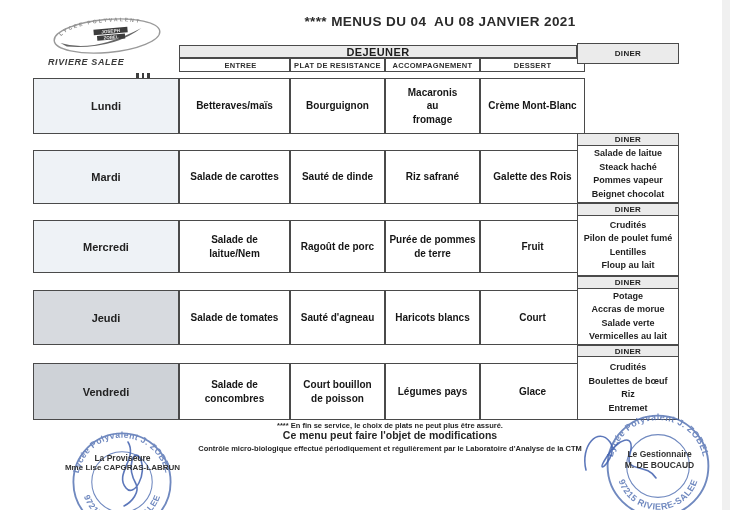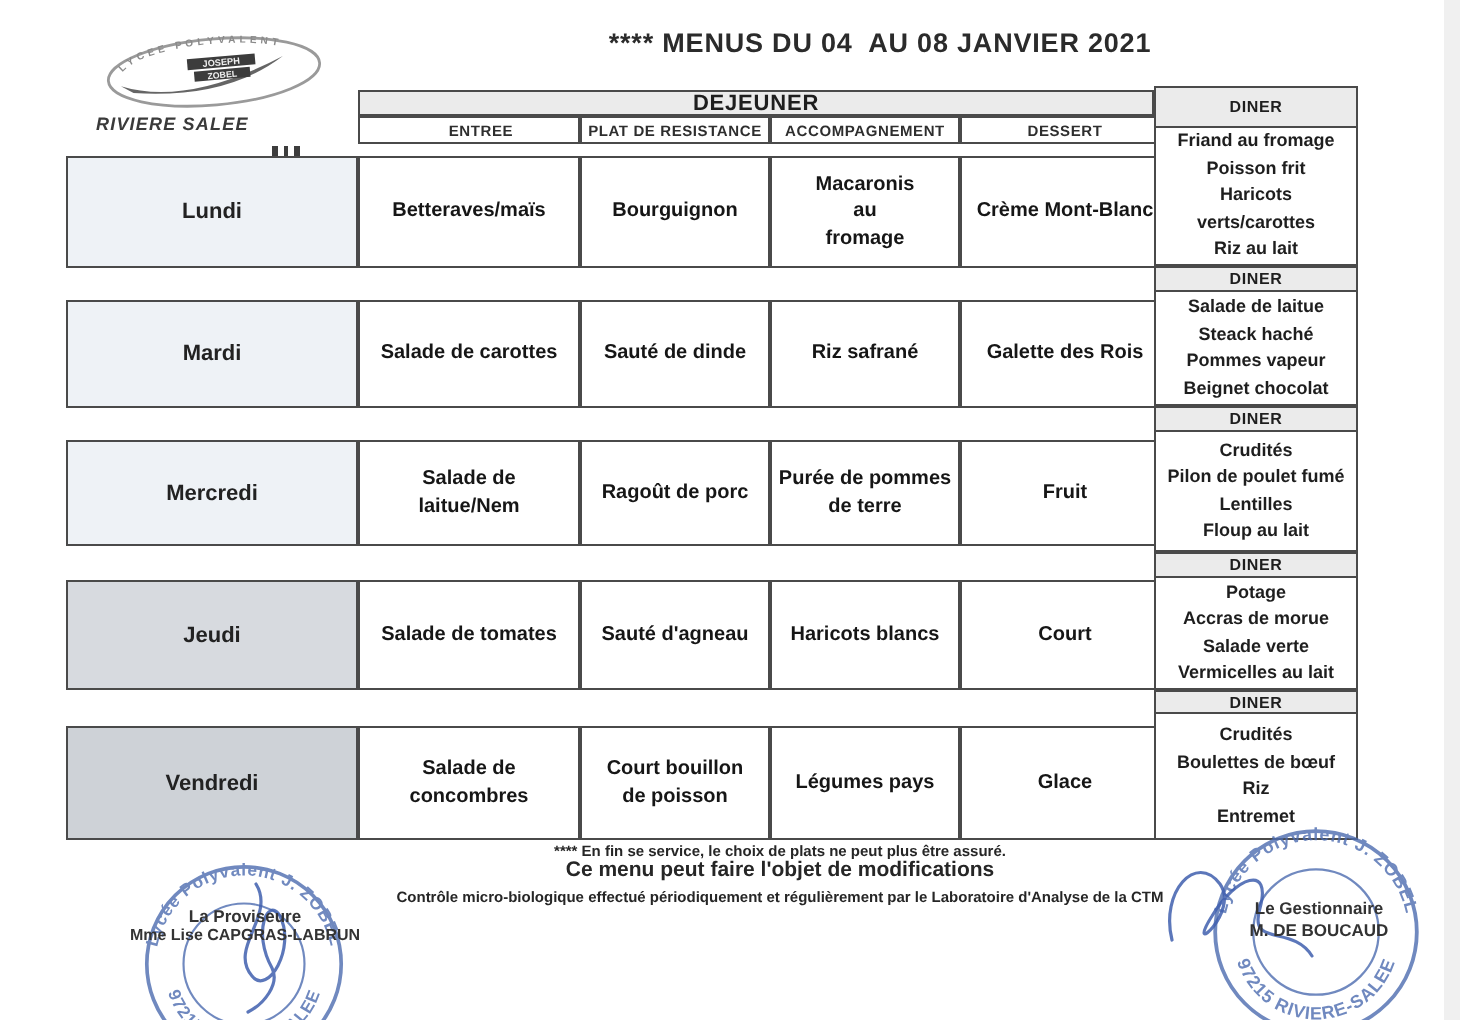--- a/index.html
+++ b/index.html
@@ -154,24 +154,20 @@
 
   <div class="cell day bg-dark row4 col-day">Vendredi</div>
   <div class="cell food row4 col-e">Salade de
 concombres</div>
   <div class="cell food row4 col-p">Court bouillon
 de poisson</div>
   <div class="cell food row4 col-a">Légumes pays</div>
   <div class="cell food row4 col-d">Glace</div>
 
   <div class="cell dhead dh1 col-n">DINER</div>
-  <div class="cell dcontent dc1 col-n">Friand au fromage
-Poisson frit
-Haricots verts/carottes
-Riz au lait</div>
   <div class="cell dhead dh2 col-n">DINER</div>
   <div class="cell dcontent dc2 col-n">Salade de laitue
 Steack haché
 Pommes vapeur
 Beignet chocolat</div>
   <div class="cell dhead dh3 col-n">DINER</div>
   <div class="cell dcontent dc3 col-n">Crudités
 Pilon de poulet fumé
 Lentilles
 Floup au lait</div>

